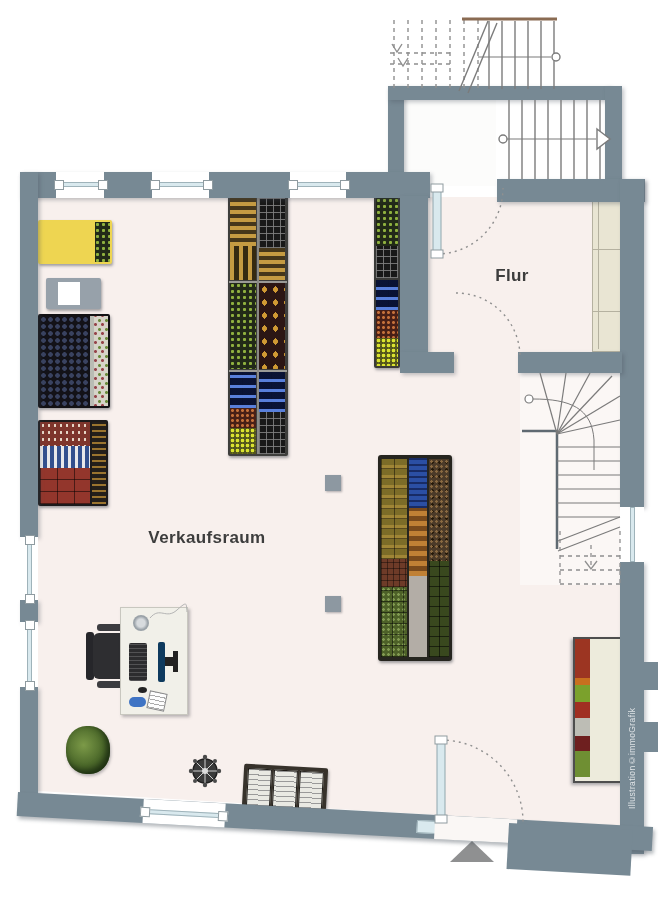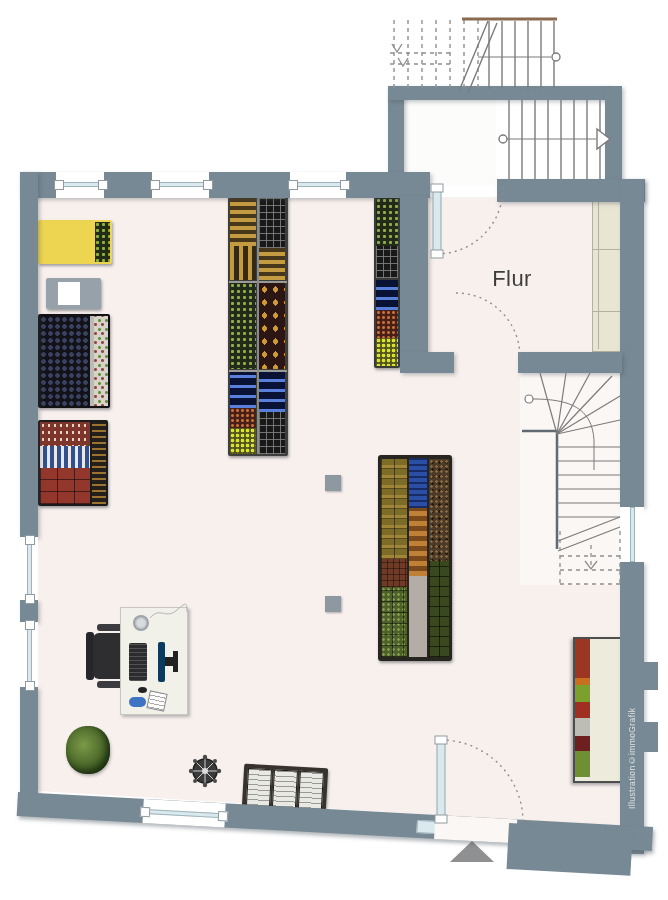--- a/index.html
+++ b/index.html
@@ -49,21 +49,21 @@
       radial-gradient(circle,rgba(185,215,125,.5) 1px,transparent 1.6px);
       background-size:auto,auto,5px 5px;}
   .p-green-boxes-dark{background-color:#39481e;background-image:
       repeating-linear-gradient(0deg,rgba(0,0,0,.55) 0 1px,transparent 1px 10px),
       repeating-linear-gradient(90deg,rgba(0,0,0,.55) 0 1px,transparent 1px 10px);}
   .p-orange-checker{background:repeating-linear-gradient(0deg,#c08035 0 5px,#7a4a1c 5px 10px);}
   .p-red-small{background-color:#6e3b28;background-image:
       repeating-linear-gradient(0deg,rgba(0,0,0,.4) 0 1px,transparent 1px 6px),
       repeating-linear-gradient(90deg,rgba(0,0,0,.4) 0 1px,transparent 1px 6px);}
   
-  .room-label{position:absolute;z-index:7;font-weight:normal;font-size:22px;color:var(--label-text);
+  .room-label{position:absolute;z-index:7;font-weight:bold;font-size:17px;color:var(--label-text);
       letter-spacing:.4px;text-align:center;}
   .note{position:absolute;z-index:7;right:13px;top:864px;font-weight:bold;font-size:13px;color:var(--note-text);letter-spacing:.2px;}
   .watermark{position:absolute;z-index:7;left:622px;top:686px;width:20px;height:145px;
       writing-mode:vertical-rl;transform:rotate(180deg);font-size:8.5px;color:#dfe3e6;
       display:flex;align-items:center;justify-content:center;letter-spacing:.4px;}
   .svg-overlay{position:absolute;inset:0;z-index:6;pointer-events:none;}
   .column{position:absolute;width:16px;height:16px;background:#8d98a1;z-index:3;box-shadow:1px 1px 2px rgba(60,60,70,.4);}
   .triangle{position:absolute;left:450px;top:841px;width:0;height:0;z-index:4;
       border-left:22px solid transparent;border-right:22px solid transparent;border-bottom:21px solid #8f9091;}
   .cab-line{position:absolute;background:#b5b1a0;}
@@ -353,15 +353,16 @@
         <circle cx="205" cy="785" r="2.2" fill="#4a4a4a"></circle>
       <circle cx="191" cy="771" r="2.2" fill="#4a4a4a"></circle>
         <circle cx="219" cy="771" r="2.2" fill="#4a4a4a"></circle>
       <circle cx="195" cy="761" r="2" fill="#4a4a4a"></circle>
         <circle cx="215" cy="761" r="2" fill="#4a4a4a"></circle>
       <circle cx="195" cy="781" r="2" fill="#4a4a4a"></circle>
         <circle cx="215" cy="781" r="2" fill="#4a4a4a"></circle>
     </g>
   </svg>
 
+  <div class="room-label" style="left:122px;top:528px;width:170px">Verkaufsraum</div>
   <div class="room-label" style="left:472px;top:266px;width:80px">Flur</div>
   <div class="watermark">Illustration©immoGrafik</div>
 </div>
 
 </body></html>

